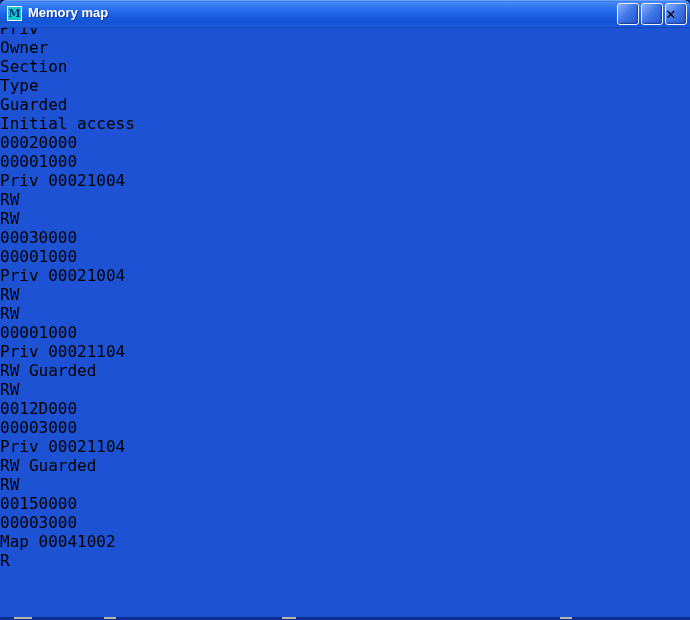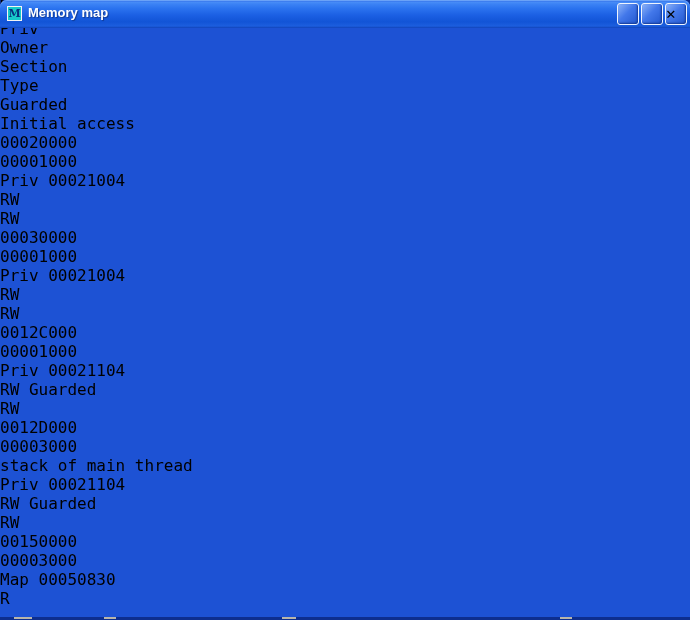--- a/index.html
+++ b/index.html
@@ -90,46 +90,44 @@
             <div class="cell c-address">00030000</div>
             <div class="cell c-size">00001000</div>
             <div class="cell c-owner"></div>
             <div class="cell c-section"></div>
             <div class="cell c-contains"></div>
             <div class="cell c-type">Priv 00021004</div>
             <div class="cell c-access">RW</div>
             <div class="cell c-initial">RW</div>
           </div>
           <div class="row">
-            <div class="cell c-address">0012C000</div>
             <div class="cell c-size">00001000</div>
             <div class="cell c-owner"></div>
             <div class="cell c-section"></div>
             <div class="cell c-contains"></div>
             <div class="cell c-type">Priv 00021104</div>
             <div class="cell c-access">RW   Guarded</div>
             <div class="cell c-initial">RW</div>
           </div>
           <div class="row">
             <div class="cell c-address">0012D000</div>
             <div class="cell c-size">00003000</div>
             <div class="cell c-owner"></div>
             <div class="cell c-section"></div>
-            <div class="cell c-contains">stack of main thread</div>
             <div class="cell c-type">Priv 00021104</div>
             <div class="cell c-access">RW   Guarded</div>
             <div class="cell c-initial">RW</div>
           </div>
           <div class="row">
             <div class="cell c-address">00150000</div>
             <div class="cell c-size">00003000</div>
             <div class="cell c-owner"></div>
             <div class="cell c-section"></div>
             <div class="cell c-contains"></div>
-            <div class="cell c-type">Map  00050830</div>
+            <div class="cell c-type">Map  00041002</div>
             <div class="cell c-access">R</div>
           </div>
         </div>
 
       <div class="grip">
         <span style="left:13px;top:11px;"></span>
         <span style="left:13px;top:6px;"></span>
         <span style="left:8px;top:11px;"></span>
         <span style="left:13px;top:1px;"></span>
         <span style="left:8px;top:6px;"></span>

